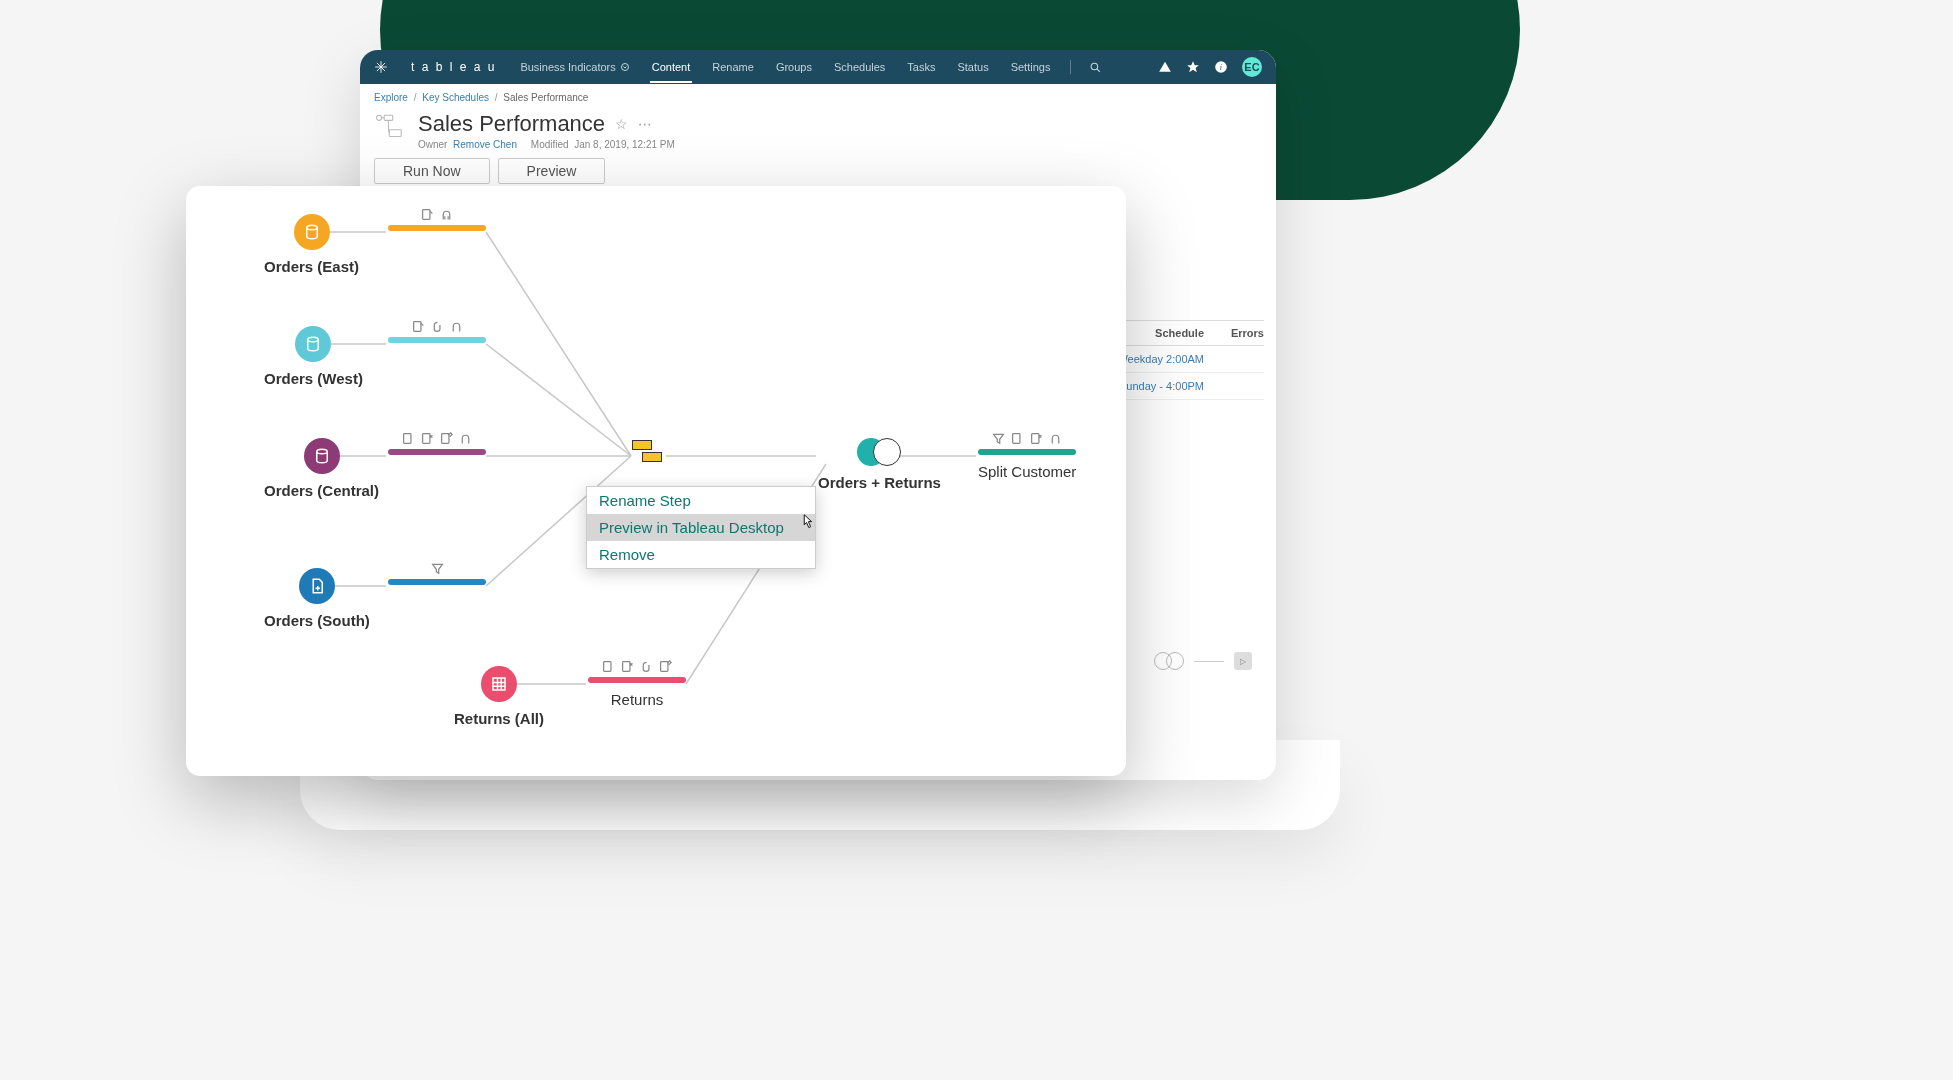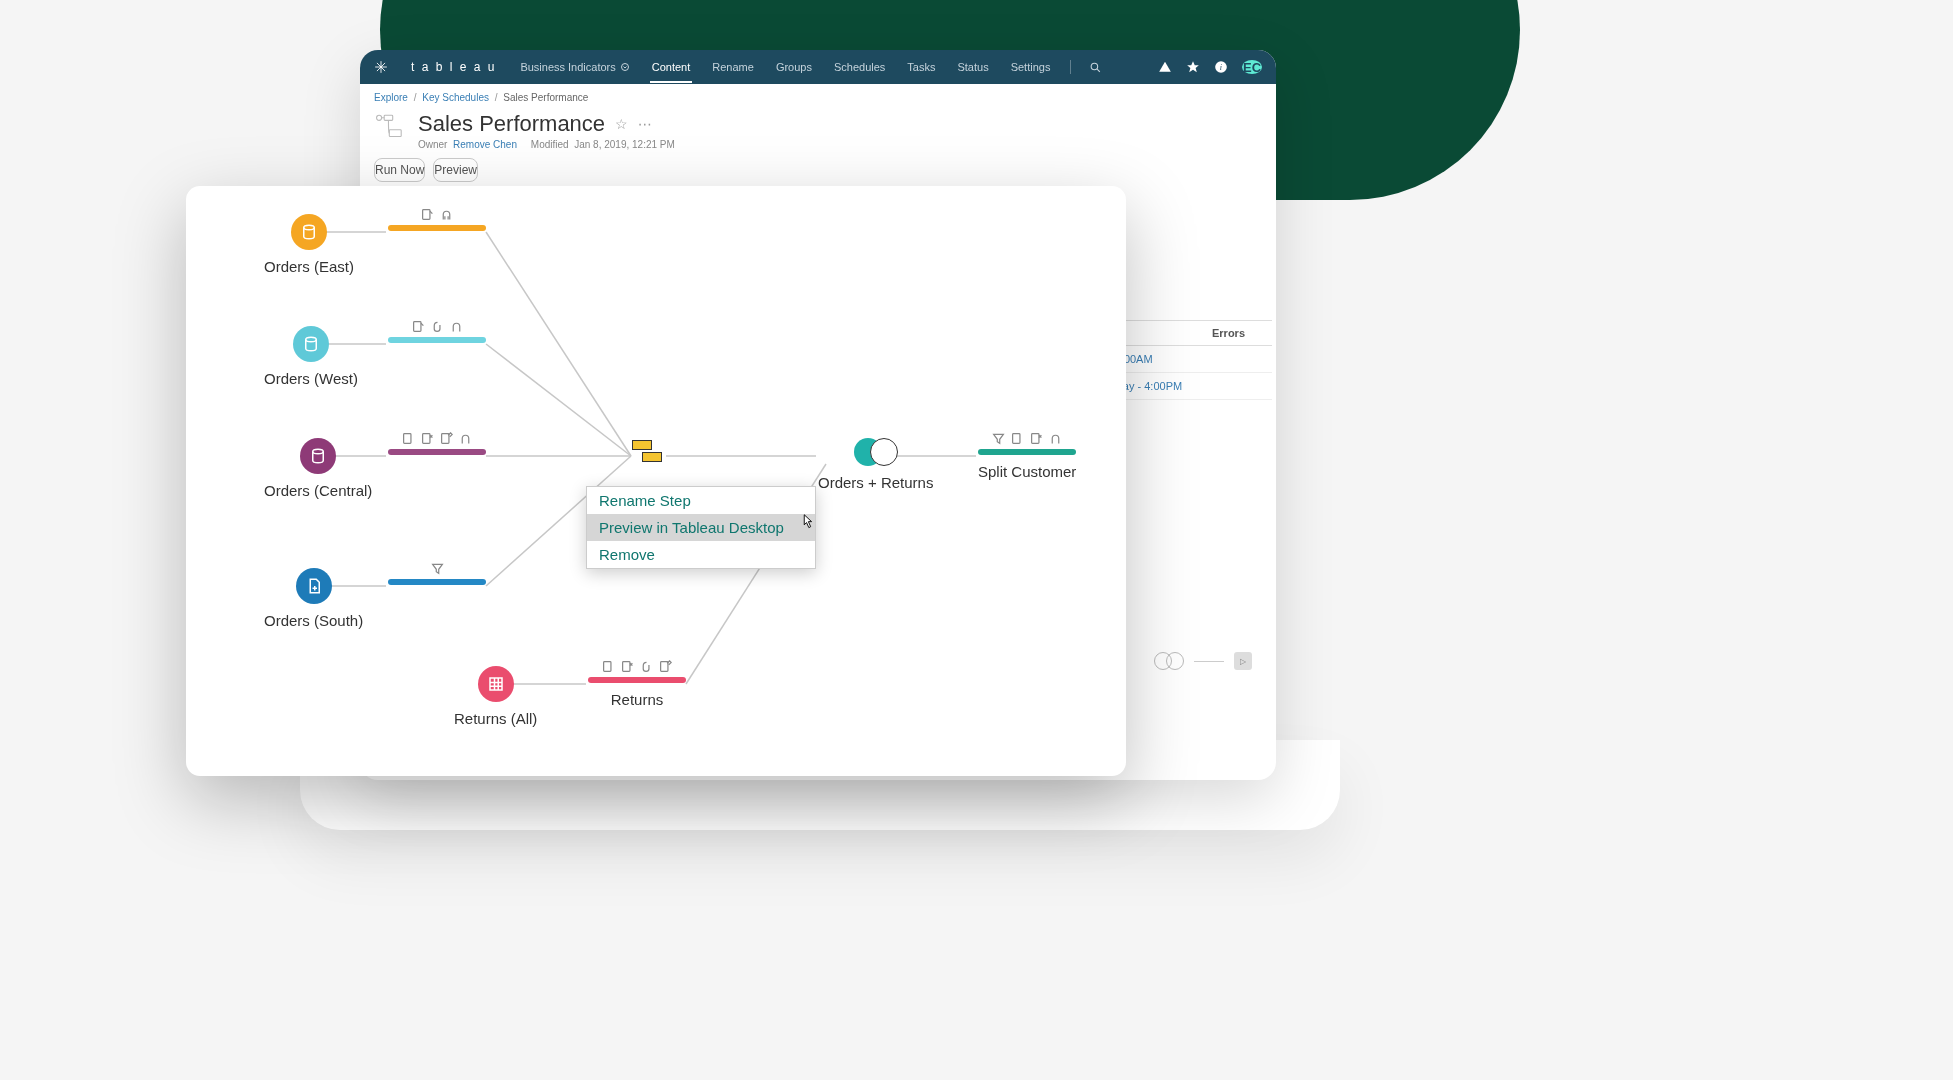--- a/index.html
+++ b/index.html
@@ -67,24 +67,24 @@
   .logo-mark {
     width: 14px; height: 14px;
   }
   .nav-items { display: flex; gap: 18px; margin-left: 22px; align-items: center; }
   .nav-item { cursor: pointer; padding: 0 2px; }
   .nav-item.site { display: flex; align-items: center; gap: 4px; }
   .nav-item.active { color: #fff; border-bottom: 2px solid #fff; padding-bottom: 8px; margin-bottom: -10px; }
   .nav-right { margin-left: auto; display: flex; align-items: center; gap: 14px; }
   .nav-divider { width: 1px; height: 14px; background: rgba(255,255,255,0.3); }
   .avatar-circle {
-    width: 20px; height: 14px; border-radius: 50%;
+    width: 20px; height: 20px; border-radius: 50%;
     background: #5eead4; color: #1e4a5f;
     display: flex; align-items: center; justify-content: center;
-    font-size: 13px; font-weight: 600;
+    font-size: 11px; font-weight: 600;
   }
   
   .breadcrumb {
     padding: 8px 14px 4px;
     font-size: 10px;
     color: #5a7a8c;
   }
   .breadcrumb a { color: #3a7fb5; text-decoration: none; }
   .breadcrumb .sep { color: #999; margin: 0 3px; }
   .breadcrumb .current { color: #666; }
@@ -98,28 +98,29 @@
   .page-title-block h1 {
     font-size: 22px; font-weight: 400; color: #333;
     display: flex; align-items: center; gap: 10px;
   }
   .star-icon, .more-icon { color: #999; font-size: 14px; }
   .page-meta { font-size: 10px; color: #888; margin-top: 2px; }
   .page-meta a { color: #3a7fb5; text-decoration: none; }
   
   .actions { display: flex; gap: 8px; padding: 0 14px 12px; }
   .btn {
-    font-size: 12px; padding: 4px 0;
-    border: 1px solid #ccc; background: #fff; border-radius: 8px; cursor: pointer;
+    font-size: 14px; padding: 4px 28px;
+    border: 1px solid #ccc; background: #fff; border-radius: 2px; cursor: pointer;
     color: #555;
   }
   
   .sched-table {
-    position: absolute; top: 270px; left: 700px; right: 4px;
+    position: absolute; top: 270px; left: 700px; right: 12px;
     font-size: 11px;
+    text-align: right;
   }
   .sched-header { display: flex; border-top: 1px solid #ddd; border-bottom: 1px solid #ddd; padding: 6px 0; font-weight: 600; color: #555; }
   .sched-header .col-s { flex: 1; padding-left: 6px; }
   .sched-header .col-e { width: 60px; }
   .sched-row { display: flex; padding: 7px 0; border-bottom: 1px solid #eee; }
   .sched-row .col-s { flex: 1; padding-left: 6px; color: #3a7fb5; }
   .sched-row .col-e { width: 60px; }
   
   .mini-flow { position: absolute; bottom: 110px; right: 24px; display: flex; align-items: center; gap: 10px; font-size: 9px; color: #888; }
   .mini-node { display: flex; flex-direction: column; align-items: center; gap: 3px; }
@@ -135,21 +136,21 @@
     width: 940px;
     height: 590px;
     background: #fff;
     border-radius: 14px;
     box-shadow: 0 24px 70px rgba(0,0,0,0.25);
     z-index: 2;
   }
   
   .flow-svg { position: absolute; inset: 0; width: 100%; height: 100%; pointer-events: none; }
   
-  .fnode { position: absolute; display: flex; flex-direction: column; align-items: center; }
+  .fnode { position: absolute; display: flex; flex-direction: column; align-items: center; font-weight: bold; }
   .fnode .circle {
     width: 36px; height: 36px; border-radius: 50%;
     display: flex; align-items: center; justify-content: center; color: #fff;
   }
   .fnode .label { font-size: 15px; color: #333; margin-top: 8px; white-space: nowrap; }
   
   .fstep { position: absolute; display: flex; flex-direction: column; align-items: center; }
   .step-icons { display: flex; gap: 6px; margin-bottom: 4px; color: #888; font-size: 14px; }
   .step-bar { width: 98px; height: 6px; border-radius: 3px; }
   .fstep .label { font-size: 15px; color: #333; margin-top: 8px; white-space: nowrap; }

